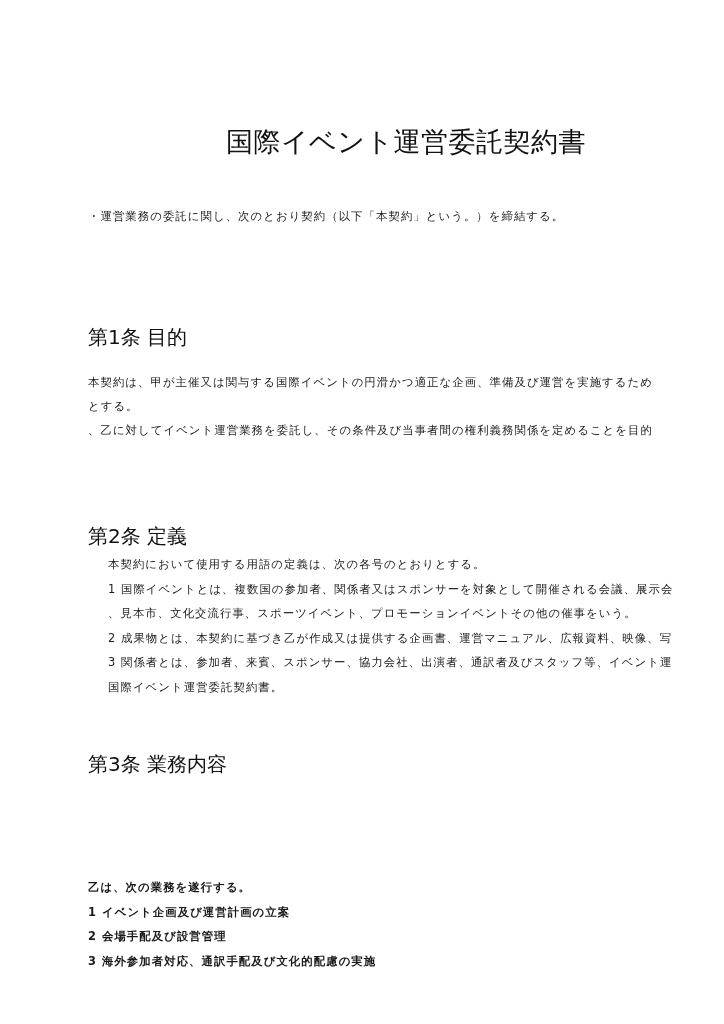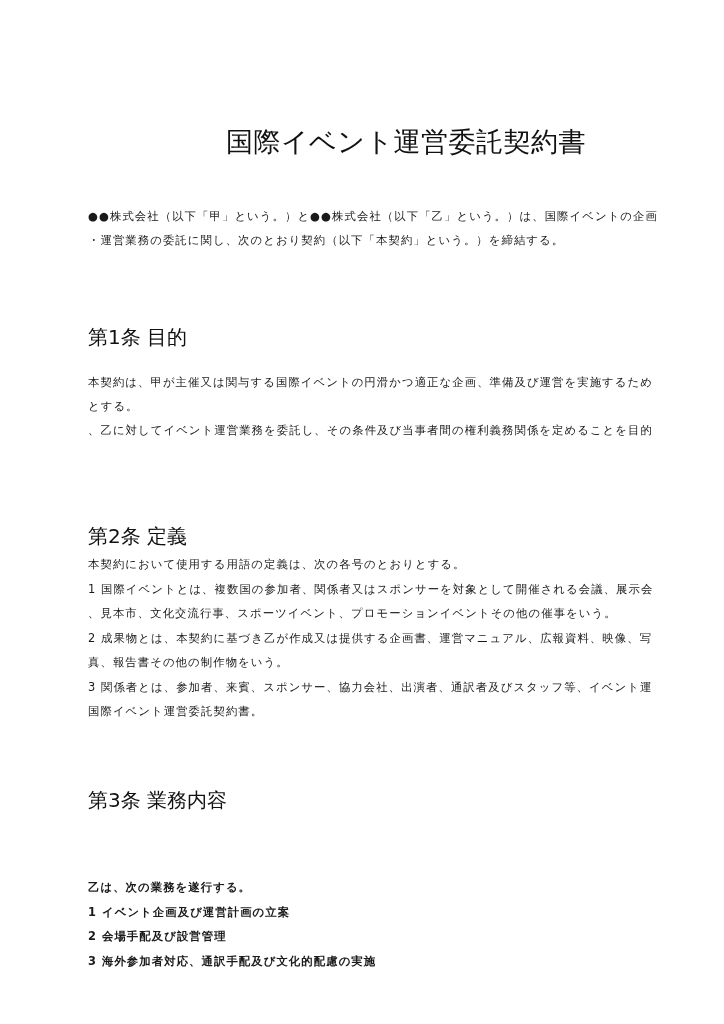--- a/index.html
+++ b/index.html
@@ -66,43 +66,41 @@
     }
   </style>
 </head>
 <body>
 
 <div class="page">
 
   <h1 class="title">国際イベント運営委託契約書</h1>
 
   <div class="block" style="top:204px;">
-    <p class="para">●●株式会社（以下「甲」という。）と●●株式会社（以下「乙」という。）は、国際イベントの企画</p>
     <p class="para">・運営業務の委託に関し、次のとおり契約（以下「本契約」という。）を締結する。</p>
   </div>
 
   <h2 class="heading" style="top:323px;">第1条 目的</h2>
   <div class="block" style="top:370px;">
     <p class="para">本契約は、甲が主催又は関与する国際イベントの円滑かつ適正な企画、準備及び運営を実施するため</p>
     <p class="para">とする。</p>
     <p class="para">、乙に対してイベント運営業務を委託し、その条件及び当事者間の権利義務関係を定めることを目的</p>
   </div>
 
   <h2 class="heading" style="top:522px;">第2条 定義</h2>
-  <div class="block" style="top:552px;">
+  <div class="block" style="top:552px;margin-left:20px;">
     <p class="item">本契約において使用する用語の定義は、次の各号のとおりとする。</p>
     <p class="item">1 国際イベントとは、複数国の参加者、関係者又はスポンサーを対象として開催される会議、展示会</p>
     <p class="item">、見本市、文化交流行事、スポーツイベント、プロモーションイベントその他の催事をいう。</p>
     <p class="item">2 成果物とは、本契約に基づき乙が作成又は提供する企画書、運営マニュアル、広報資料、映像、写</p>
-    <p class="item">真、報告書その他の制作物をいう。</p>
     <p class="item">3 関係者とは、参加者、来賓、スポンサー、協力会社、出演者、通訳者及びスタッフ等、イベント運</p>
     <p class="item">国際イベント運営委託契約書。</p>
   </div>
 
-  <h2 class="heading" style="top:786px;">第3条 業務内容</h2>
+  <h2 class="heading" style="top:750px;">第3条 業務内容</h2>
   <div class="block" style="top:875px;font-weight:bold;">
     <p class="item">乙は、次の業務を遂行する。</p>
     <p class="item">1 イベント企画及び運営計画の立案</p>
     <p class="item">2 会場手配及び設営管理</p>
     <p class="item">3 海外参加者対応、通訳手配及び文化的配慮の実施</p>
   </div>
 
 </div>
 
 </body></html>

